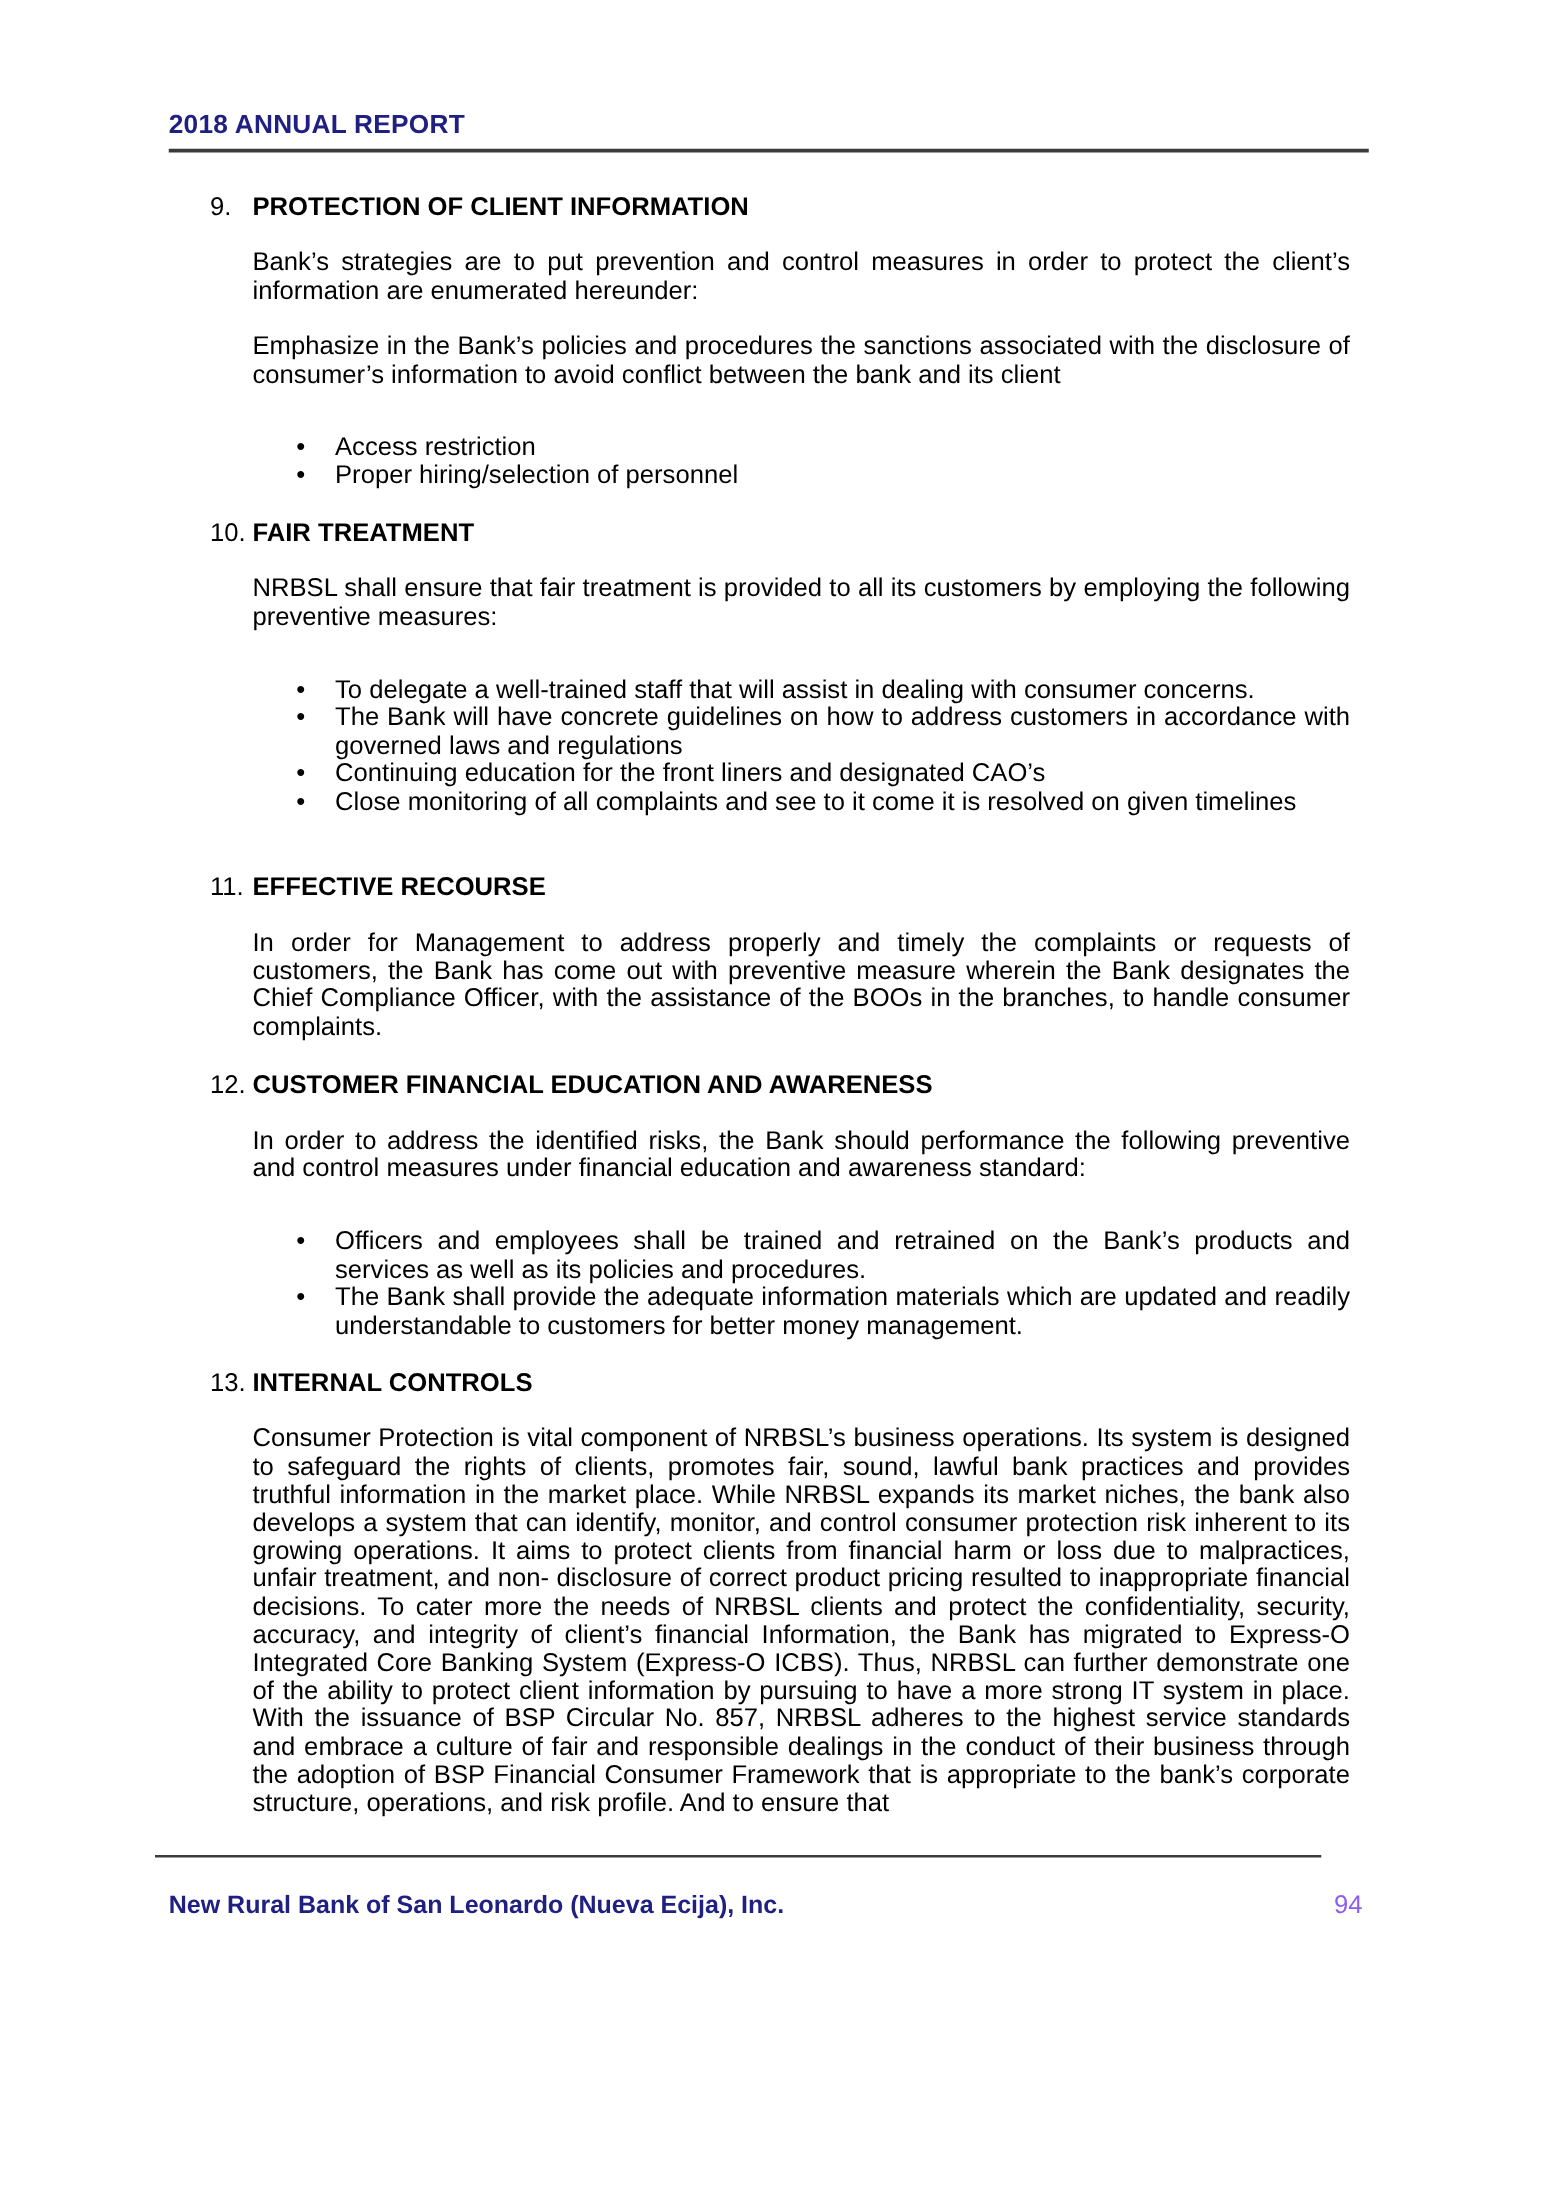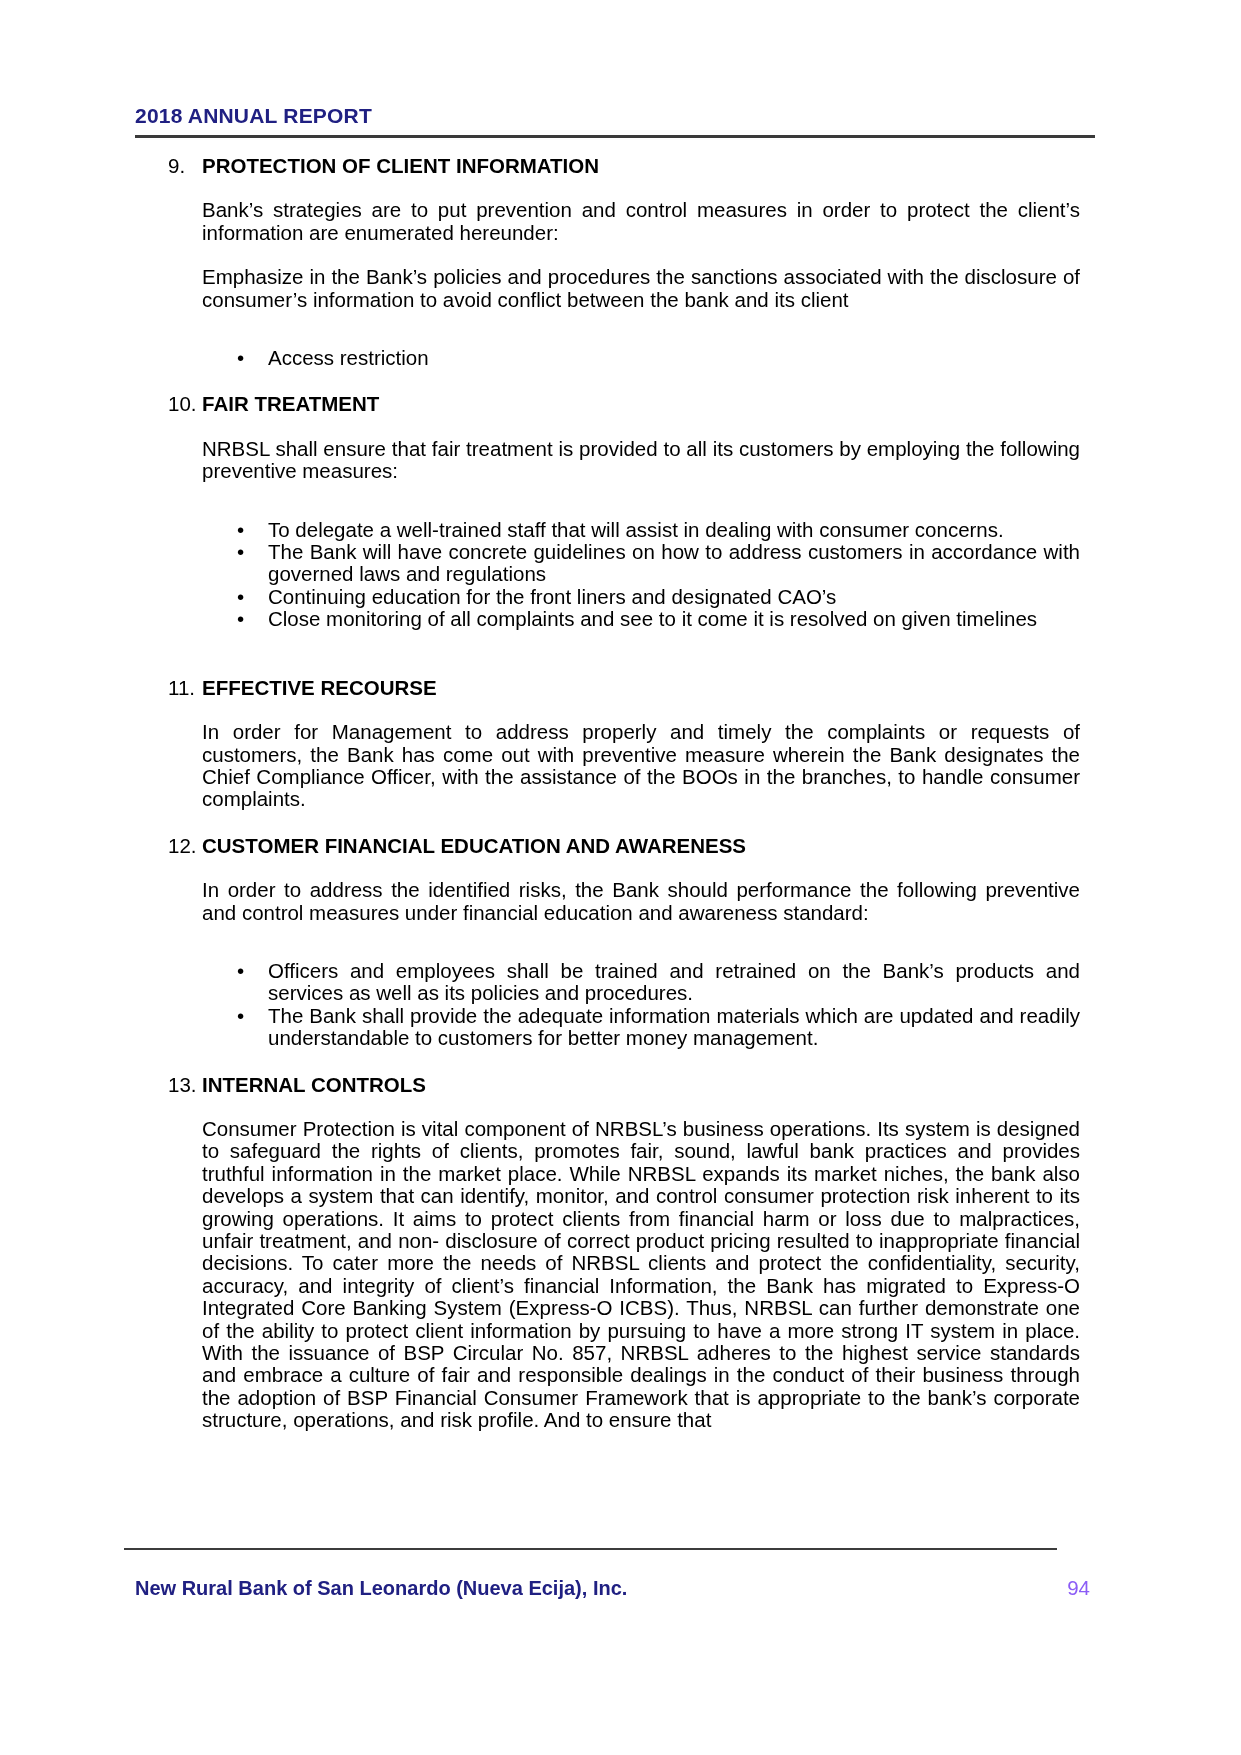--- a/index.html
+++ b/index.html
@@ -7,21 +7,21 @@
     position: relative;
     width: 1241px;
     height: 1755px;
     background: #ffffff;
     font-family: "Liberation Sans", "DejaVu Sans", sans-serif;
     color: #000000;
     overflow: hidden;
   }
 
   
-  .page-header { position: absolute; left: 135px; top: 104px; width: 960px; }
+  .page-header { position: absolute; left: 135px; top: 88px; width: 960px; }
   .header-title {
     font-size: 21px;
     font-weight: bold;
     color: #202082;
     letter-spacing: 0.2px;
     margin-bottom: 7px;
   }
   .header-rule { border-bottom: 3px solid #3a3a3a; width: 100%; }
 
   
@@ -65,21 +65,21 @@
   }
   .bullets li::before {
     content: "\2022";
     position: absolute;
     left: -31px;
     top: 0;
     font-size: 20.5px;
   }
 
   
-  .page-footer { position: absolute; left: 0; top: 1548px; width: 1241px; }
+  .page-footer { position: absolute; left: 0; top: 1484px; width: 1241px; }
   .footer-rule { margin-left: 124px; width: 933px; border-top: 2px solid #3c3c3c; }
   .footer-row {
     margin: 26px 151px 0 135px;
     display: flex;
     justify-content: space-between;
     align-items: baseline;
   }
   .footer-bank {
     font-size: 20px;
     font-weight: bold;
@@ -100,20 +100,21 @@
   <main class="doc-body">
       <section class="doc-section">
         <h2 class="sec-heading">
           <span class="sec-num">9.</span>
           <span class="sec-title" style="font-weight: bold;">PROTECTION OF CLIENT INFORMATION</span>
         </h2>
         <p class="para">Bank’s strategies are to put prevention and control measures in order to protect the client’s information are enumerated hereunder:</p>
         <p class="para">Emphasize in the Bank’s policies and procedures the sanctions associated with the disclosure of consumer’s information to avoid conflict between the bank and its client</p>
         <ul class="bullets">
           <li>Access restriction</li>
+          <li>Proper hiring/selection of personnel</li>
         </ul>
       </section>
       <section class="doc-section">
         <h2 class="sec-heading">
           <span class="sec-num">10.</span>
           <span class="sec-title" style="font-weight: bold;">FAIR TREATMENT</span>
         </h2>
         <p class="para">NRBSL shall ensure that fair treatment is provided to all its customers by employing the following preventive measures:</p>
         <ul class="bullets">
           <li>To delegate a well-trained staff that will assist in dealing with consumer concerns.</li>

